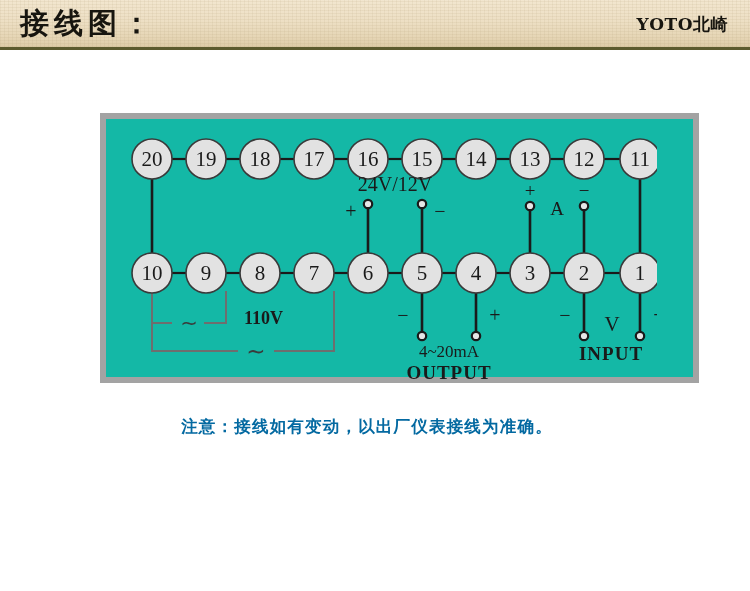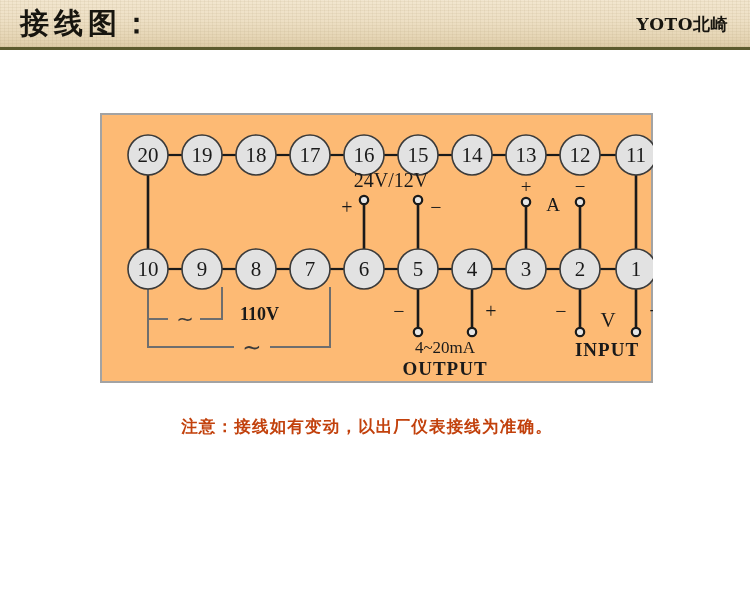--- a/index.html
+++ b/index.html
@@ -50,40 +50,40 @@
     color: #17150f;
     font-family: "DejaVu Serif", "Liberation Serif", serif;
     white-space: nowrap;
   }
 
   
   #diagram-panel {
     position: absolute;
     left: 100px;
     top: 113px;
-    width: 553px;
+    width: 599px;
     height: 270px;
-    background: #fdba74;
-    border: 2px solid #a3a3a3;
+    background: #14b8a6;
+    border: 6px solid #a3a3a3;
     box-sizing: border-box;
   }
   #diagram-svg {
     position: absolute;
     left: 0;
     top: 0;
   }
 
   
   #notes {
     position: absolute;
     left: 0;
     top: 412px;
     width: 750px;
     text-align: center;
-    color: #c2410c;
+    color: #0369a1;
     font-family: "DejaVu Serif", "Liberation Serif", serif;
     font-weight: 700;
   }
   .note-line {
     font-size: 16.5px;
     letter-spacing: 1.2px;
     line-height: 30px;
     white-space: nowrap;
   }
   .note-line.first { padding-right: 16px; }

